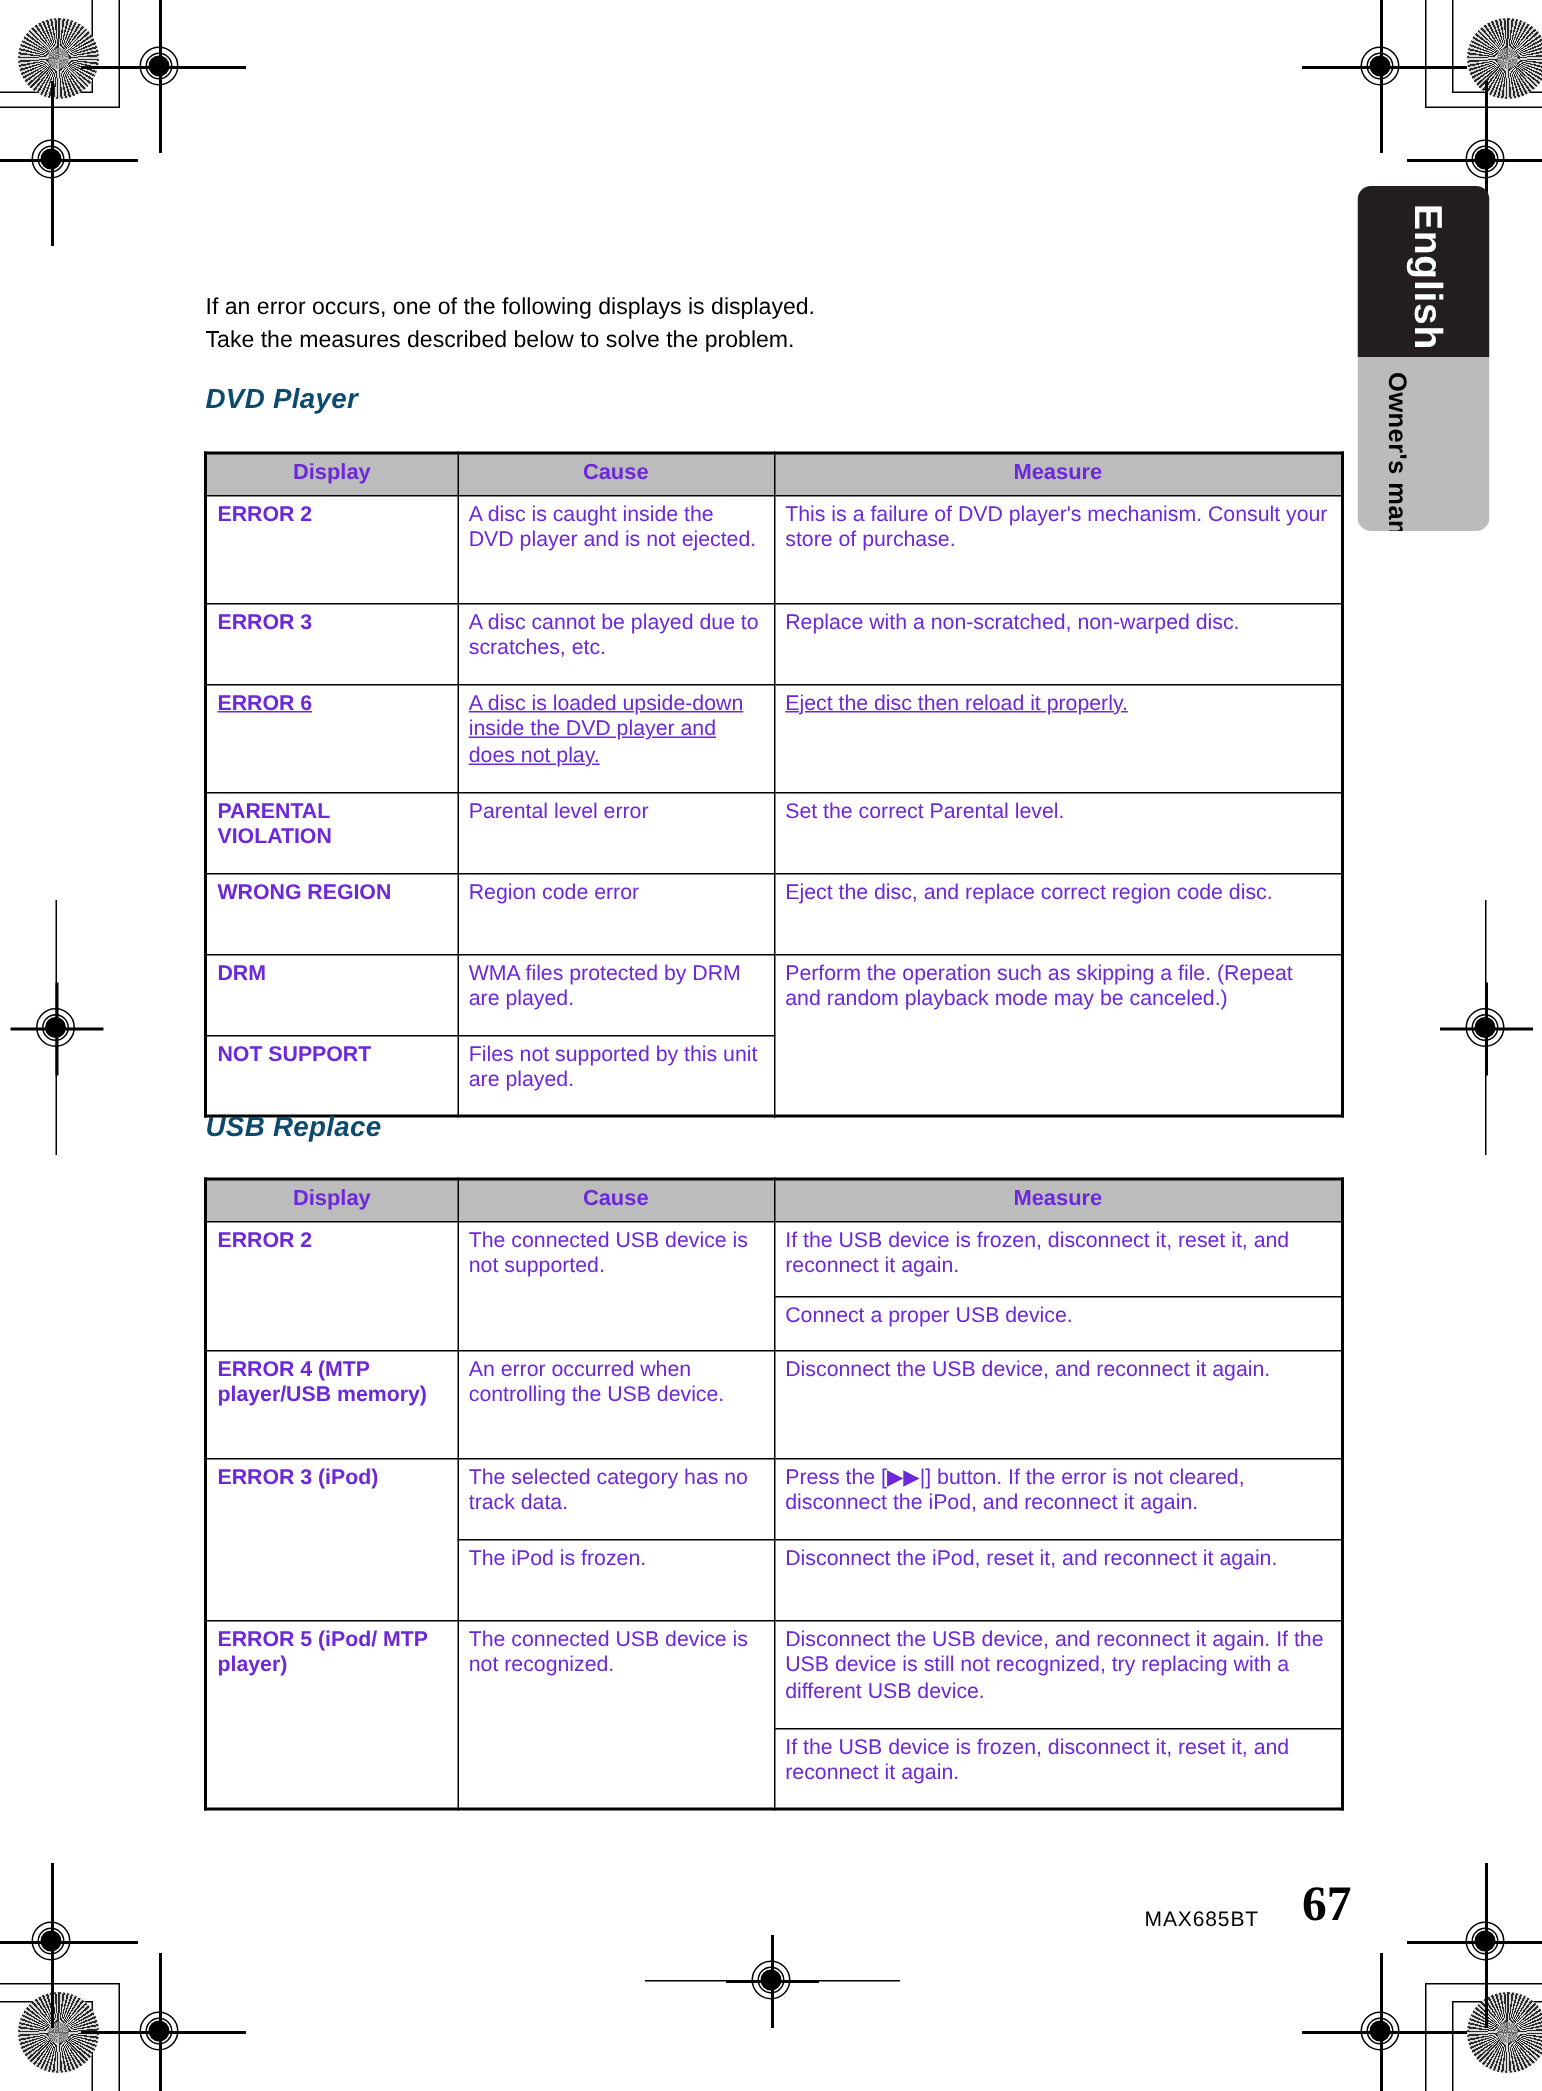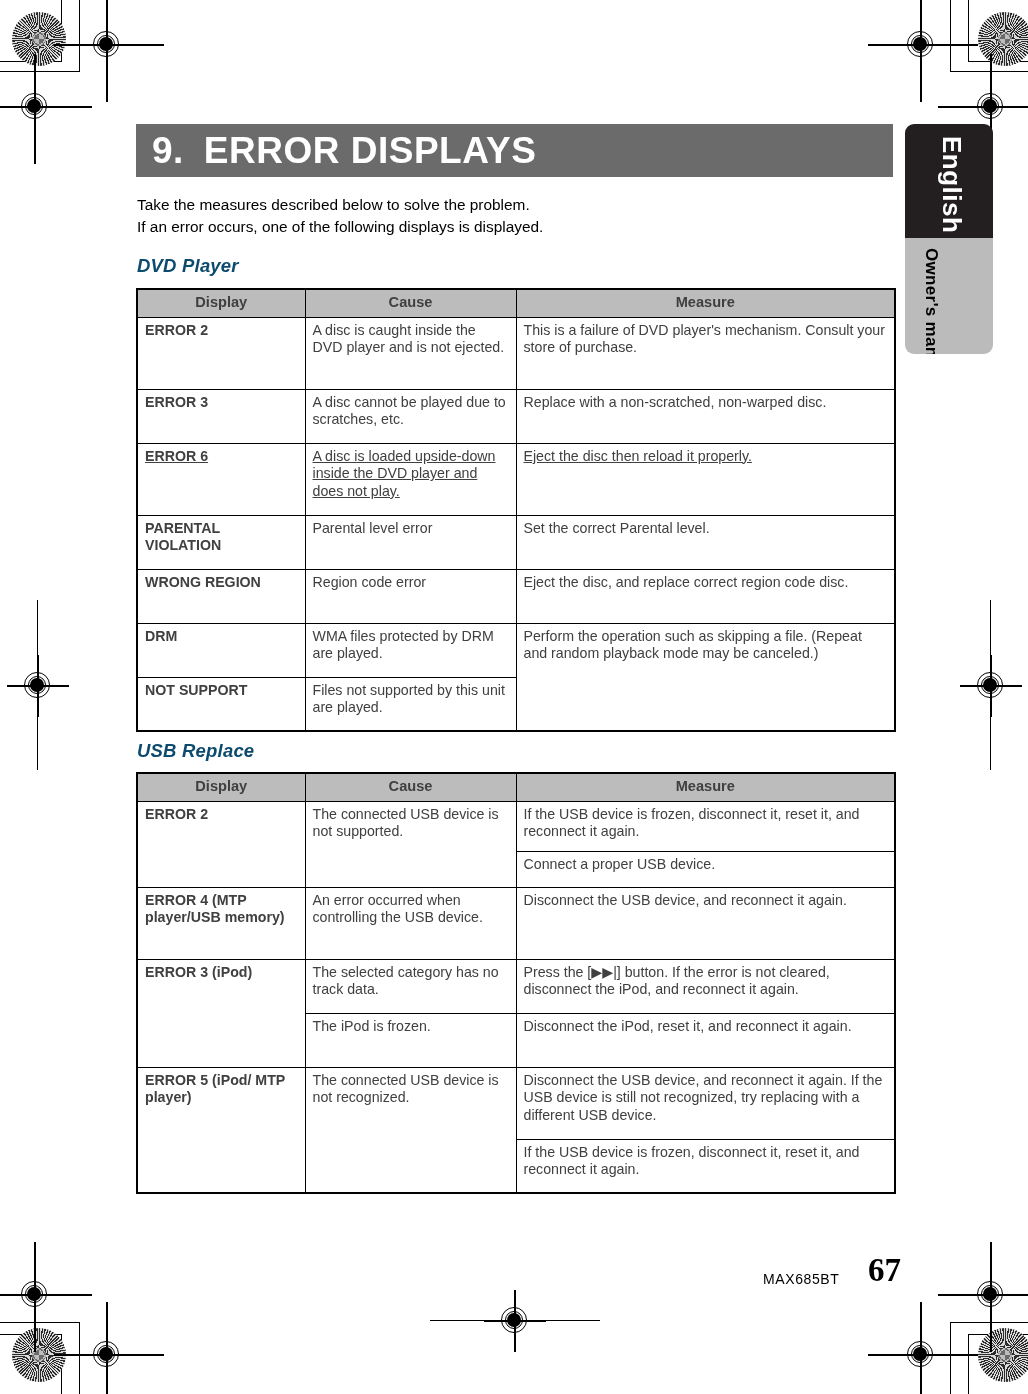--- a/index.html
+++ b/index.html
@@ -192,21 +192,22 @@
   }
   #head-dvd { left: 137px; top: 255px; }
   #head-usb { left: 137px; top: 740px; }
 
   
   table.errtab {
     position: absolute;
     border-collapse: collapse;
     table-layout: fixed;
     font-size: 14.2px;
-    color: #404040;
+    color: #6d28d9;
+    margin-top: 13px;
   }
   table.errtab td, table.errtab th {
     border: 1.3px solid #000;
     padding: 4px 7px 5px 7px;
     vertical-align: top;
     line-height: 17.6px;
     text-align: left;
     font-weight: normal;
   }
   table.errtab thead th {
@@ -353,29 +354,24 @@
 
 
   <div class="tab-hairline"></div>
   <div class="side-tab">
     <div class="tab-black"></div>
     <div class="tab-gray"></div>
     <div class="vlabel lang">English</div>
     <div class="vlabel manual">Owner's manual</div>
   </div>
 
-  <div class="chapter-bar">
-    <div class="chapter-title">
-      <span class="num">9.</span><span>ERROR DISPLAYS</span>
-    </div>
-  </div>
 
   <div class="intro">
+    <div>If an error occurs, one of the following displays is displayed.</div>
     <div>Take the measures described below to solve the problem.</div>
-    <div>If an error occurs, one of the following displays is displayed.</div>
   </div>
 
   <div class="section-head" id="head-dvd">DVD Player</div>
 
   <table class="errtab" id="table-dvd">
     <colgroup>
         <col class="c1">
         <col class="c2">
         <col class="c3">
       </colgroup>

